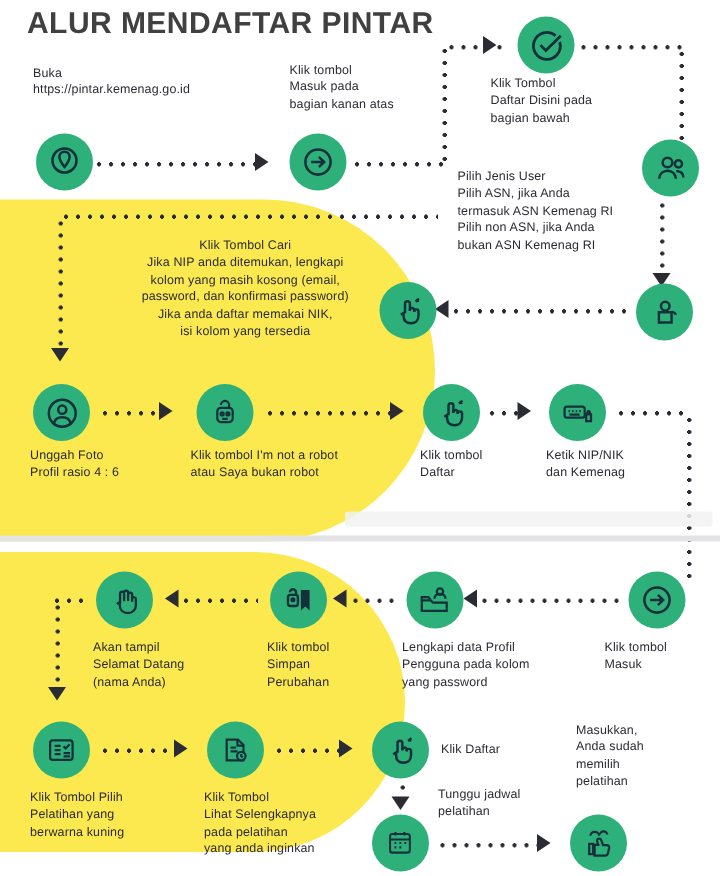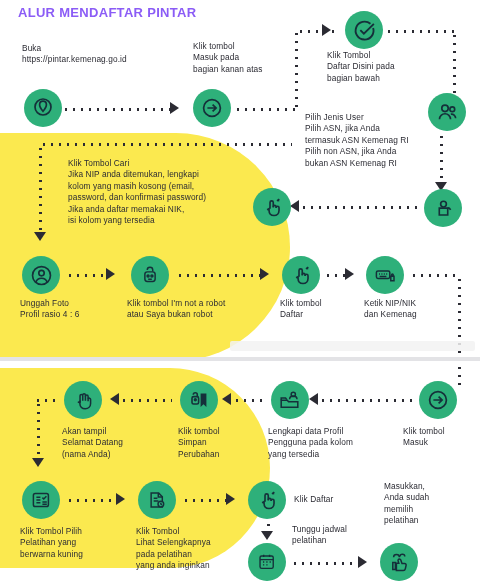--- a/index.html
+++ b/index.html
@@ -72,24 +72,24 @@
     white-space: pre-line;
     font-family: "Liberation Sans", "DejaVu Sans", sans-serif;
   }
 
   
   #page-title {
     position: absolute;
     left: 18px;
     top: 5px;
     z-index: 5;
-    font-size: 13px;
+    font-size: 20px;
     font-weight: bold;
     letter-spacing: .3px;
-    color: #8b5cf6;
+    color: #404040;
   }
 
   
   .chip {
     position: absolute;
     width: 38px;
     height: 38px;
     border-radius: 50%;
     background: #2eb07a;
     z-index: 5;
@@ -225,21 +225,21 @@
   <div class="arrow left" style="left:290px; top:200px;"></div>
 
   <div class="chip" style="left:253px; top:188px;">
     <svg width="23" height="23" viewBox="0 0 24 24" fill="none" stroke="#15303a" stroke-width="1.7">
       <path d="M9.4 13.4V6.8a1.7 1.7 0 0 1 3.4 0v5.1"></path>
       <path d="M12.8 11.3a1.5 1.5 0 0 1 3 0v1.3"></path>
       <path d="M15.8 12.2a1.5 1.5 0 0 1 3 0v3c0 3.1-2.2 5.2-5.2 5.2-3.3 0-5.2-2-5.2-5.2v-2l-2 1.2"></path>
       <path d="M16.7 5.2l2.4-2M18 3.4l.3 2.3"></path>
     </svg>
   </div>
-  <div class="txt" style="left:68px; top:158px; width:215px;">Klik Tombol Cari
+  <div class="txt" style="left:56px; top:158px; width:215px;text-align:center;">Klik Tombol Cari
 Jika NIP anda ditemukan, lengkapi
 kolom yang masih kosong (email,
 password, dan konfirmasi password)
 Jika anda daftar memakai NIK,
 isi kolom yang tersedia</div>
 
   <div class="rail h" style="left:40px; top:143px; width:252px;"></div>
   <div class="rail v" style="left:39px; top:145px; height:88px;"></div>
   <div class="arrow down" style="left:34px; top:232px;"></div>
 
@@ -314,21 +314,21 @@
   <div class="chip" style="left:271px; top:381px;">
     <svg width="24" height="24" viewBox="0 0 24 24" fill="none" stroke="#15303a" stroke-width="1.5">
       <circle cx="15.3" cy="6.4" r="2.1"></circle>
       <path d="M11.6 11.2c0-2 1.6-3.3 3.7-3.3s3.7 1.3 3.7 3.3"></path>
       <path d="M3.2 12.2h6l1.4 1.6h9.2v5.4H3.2z"></path>
       <path d="M3.2 12.2v-2.1h4.4l1.2 1.5"></path>
     </svg>
   </div>
   <div class="txt" style="left:268px; top:426px; width:120px;">Lengkapi data Profil
 Pengguna pada kolom
-yang tersedia</div>
+yang password</div>
 
   <div class="rail h" style="left:233px; top:399px; width:32px;"></div>
   <div class="arrow left" style="left:222px; top:393px;"></div>
 
   <div class="chip" style="left:180px; top:381px;">
     <svg width="24" height="24" viewBox="0 0 24 24" fill="none" stroke="#15303a" stroke-width="1.6">
       <path d="M6.3 6.8a2 2 0 0 1 4 0v1.2"></path>
       <rect x="5" y="8.6" width="6.6" height="7.4" rx="1.6"></rect>
       <circle cx="8.3" cy="11.8" r=".9"></circle>
       <path d="M13.6 5.4h5.8v13.6l-2.9-2.7-2.9 2.7z" fill="#15303a" stroke="none"></path>

